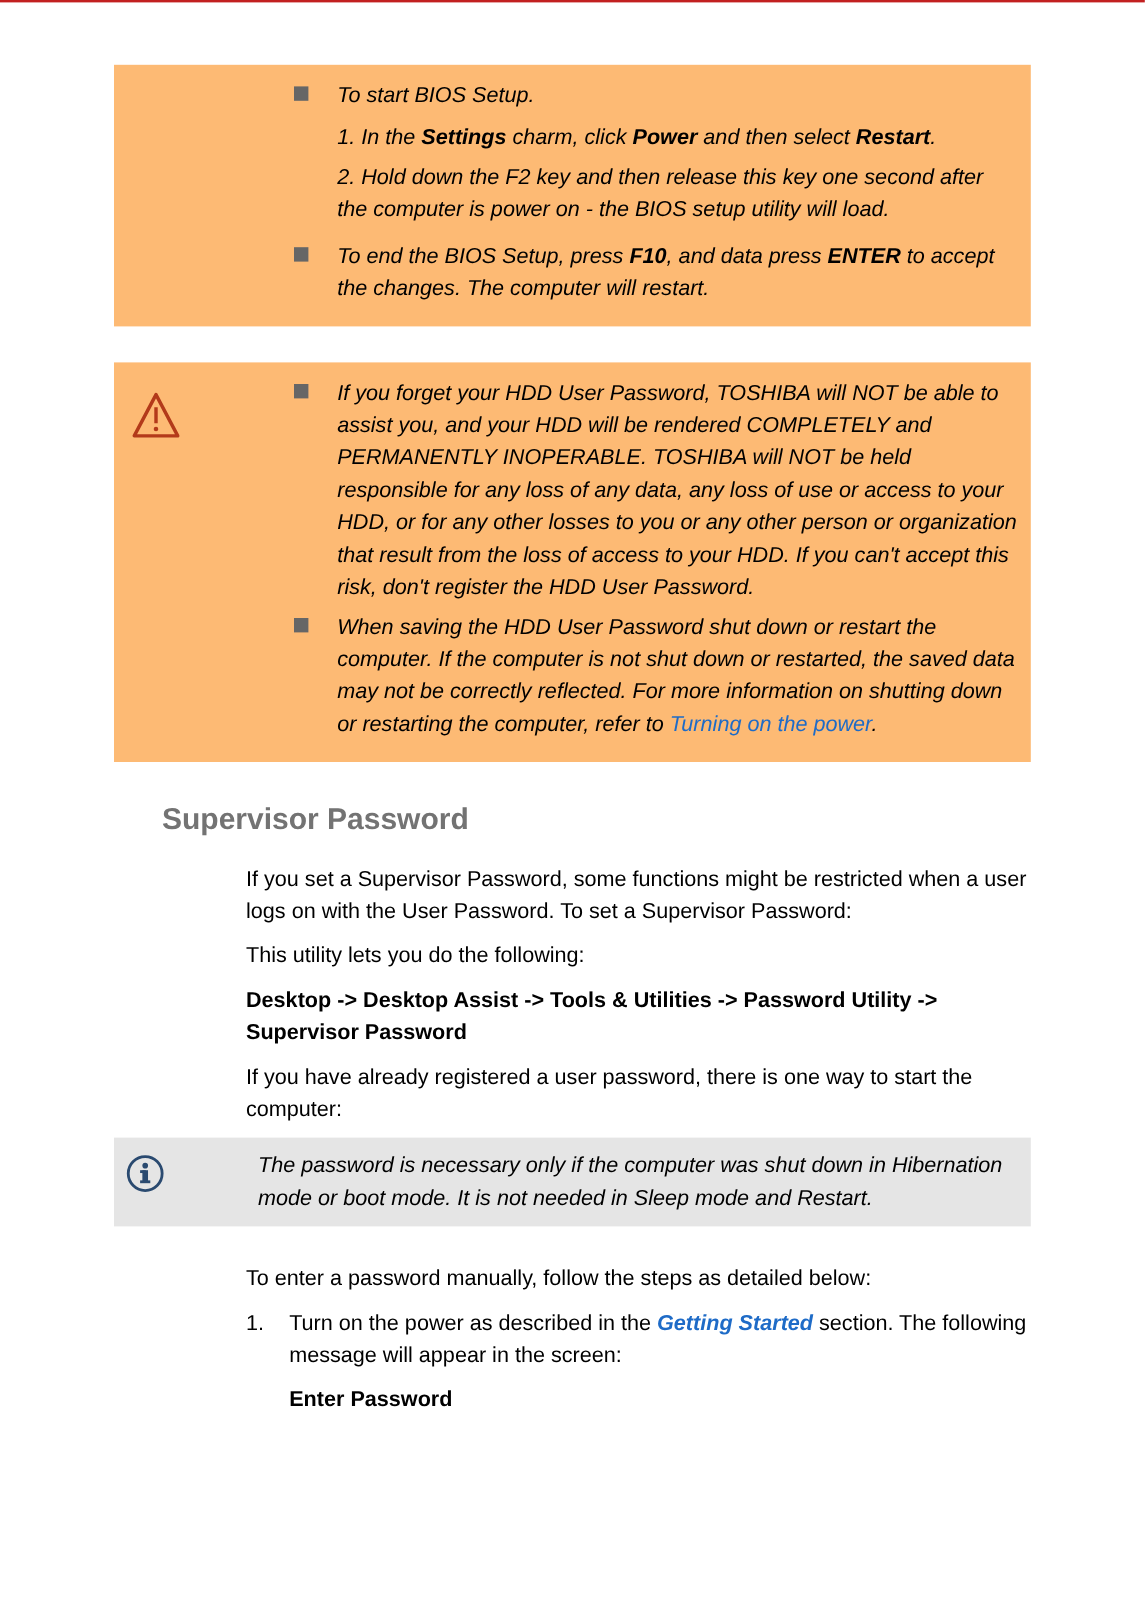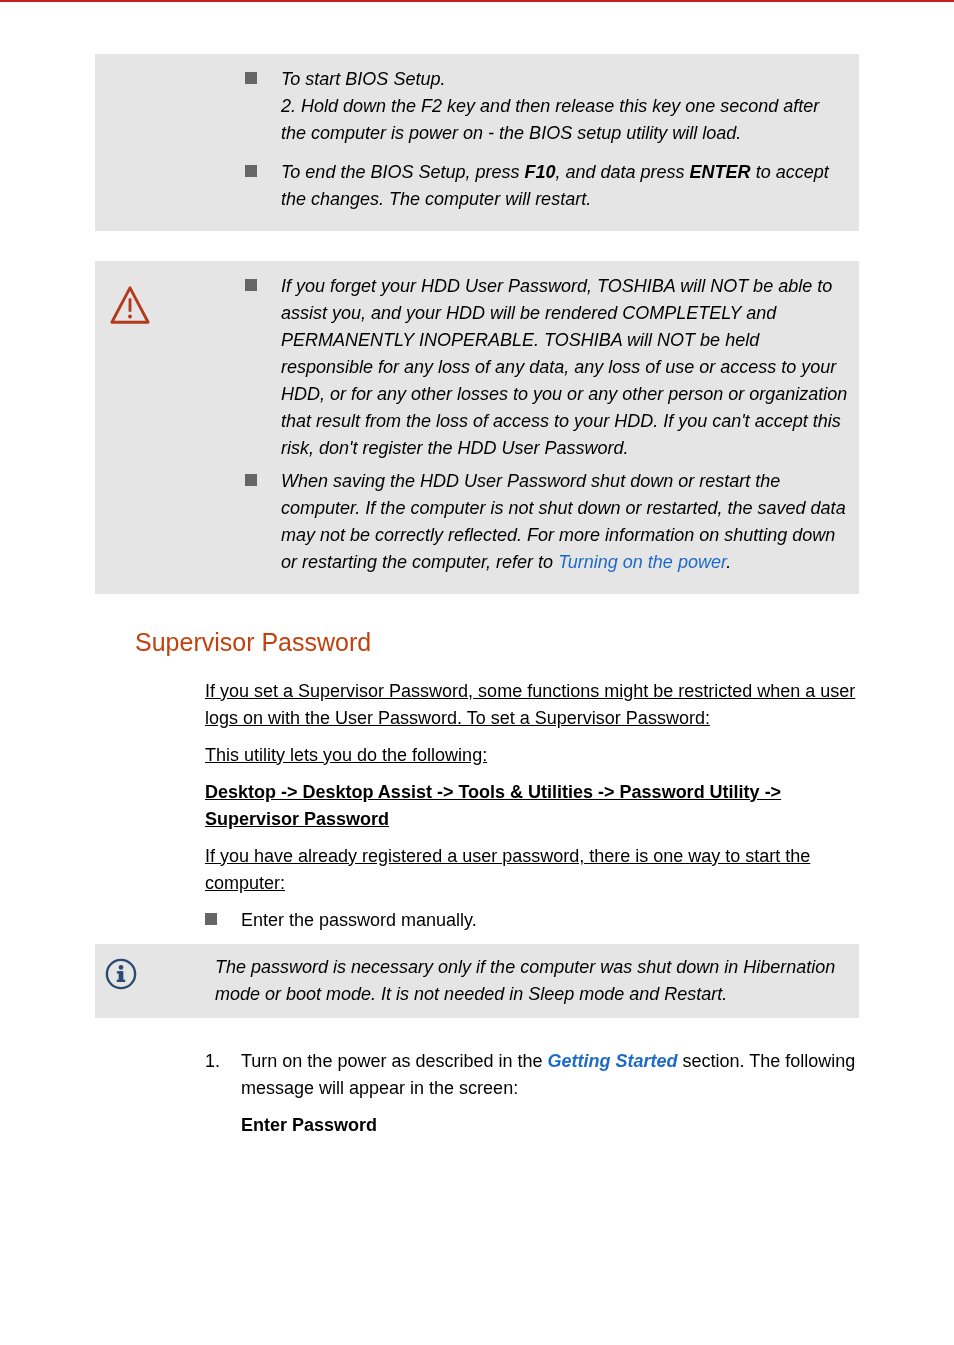--- a/index.html
+++ b/index.html
@@ -20,21 +20,21 @@
     .page {
       padding: 40px 95px 60px 95px;
       border-top: 2px solid #c22020;
       min-height: 1280px;
       position: relative;
     }
     .content-indent {
       margin-left: 110px;
     }
     .callout-box {
-      background: #e5e5e5;
+      background: #fdba74;
       padding: 12px 10px 12px 10px;
       margin: 12px 0 30px 0;
       position: relative;
     }
     .callout-content-list {
       margin-left: 140px;
     }
     .callout-box-icon {
       position: absolute;
       left: 14px;
@@ -73,28 +73,27 @@
     .bullet-text {
       flex: 1;
     }
     .italic {
       font-style: italic;
     }
     .bold {
       font-weight: bold;
     }
     h2.section-red {
-      color: #c2410c;
-      font-weight: normal;
+      color: #737373;
+      font-weight: bold;
       font-size: 25px;
       margin: 30px 0 16px 40px;
     }
     .para {
       margin-bottom: 10px;
-      text-decoration: underline;
     }
     .numbered-step {
       margin-bottom: 6px;
       font-style: italic;
     }
     .link-blue {
       color: #1e6bc7;
       font-style: italic;
     }
     .ol-item {
@@ -118,20 +117,23 @@
 <body>
 
 <div class="page">
 
   <div class="callout-box">
     <div class="callout-content-list">
       <div class="bullet-row">
         <div class="bullet-square"></div>
         <div class="bullet-text italic">
           <div>To start BIOS Setup.</div>
+          <div class="numbered-step" style="margin-top:8px;">
+            <span>1. In the </span><span class="bold">Settings</span><span> charm, click </span><span class="bold">Power</span><span> and then select </span><span class="bold">Restart</span><span>.</span>
+          </div>
           <div class="numbered-step">2. Hold down the F2 key and then release this key one second after the computer is power on - the BIOS setup utility will load.</div>
         </div>
       </div>
       <div class="bullet-row">
         <div class="bullet-square"></div>
         <div class="bullet-text italic">
           <span>To end the BIOS Setup, press </span><span class="bold">F10</span><span>, and data press </span><span class="bold">ENTER</span><span> to accept the changes. The computer will restart.</span>
         </div>
       </div>
     </div>
@@ -161,40 +163,37 @@
 
   <h2 class="section-red">Supervisor Password</h2>
   <div class="content-indent">
     <p class="para">If you set a Supervisor Password, some functions might be restricted when a user logs on with the User Password. To set a Supervisor Password:</p>
     <p class="para">This utility lets you do the following:</p>
     <p class="para bold">Desktop -&gt; Desktop Assist -&gt; Tools &amp; Utilities -&gt; Password Utility -&gt; Supervisor Password</p>
   </div>
 
   <div class="content-indent">
     <p class="para">If you have already registered a user password, there is one way to start the computer:</p>
-    <div class="bullet-row">
-      <div class="bullet-square"></div>
-      <div class="bullet-text">Enter the password manually.</div>
-    </div>
   </div>
 
   <div class="callout-box-small">
     <div class="callout-box-small-icon">
       <svg viewBox="0 0 34 34" width="32" height="32">
         <circle cx="17" cy="17" r="15" fill="none" stroke="#2a4a70" stroke-width="2.5"></circle>
         <circle cx="17" cy="10" r="2.5" fill="#2a4a70"></circle>
         <rect x="14.5" y="14" width="5" height="11" fill="#2a4a70"></rect>
         <rect x="12.5" y="23" width="9" height="2.5" fill="#2a4a70"></rect>
         <rect x="12.5" y="14" width="5" height="2.5" fill="#2a4a70"></rect>
       </svg>
     </div>
     <div class="text">The password is necessary only if the computer was shut down in Hibernation mode or boot mode. It is not needed in Sleep mode and Restart.</div>
   </div>
 
   <div class="content-indent">
+    <p class="para">To enter a password manually, follow the steps as detailed below:</p>
     <div class="ol-item">
       <div class="ol-num">1.</div>
       <div class="ol-text">
         <span>Turn on the power as described in the </span><span class="link-blue" style="font-style:italic;font-weight:bold;">Getting Started</span><span> section. The following message will appear in the screen:</span>
         <div class="bold sub-indent" style="margin-left:0; margin-top:10px;">Enter Password</div>
       </div>
     </div>
   </div>
 
 </div>

